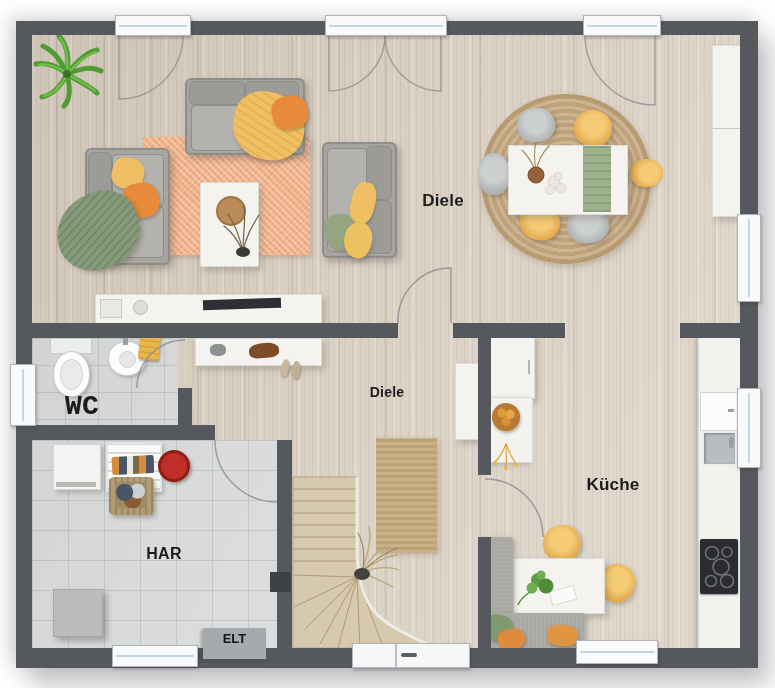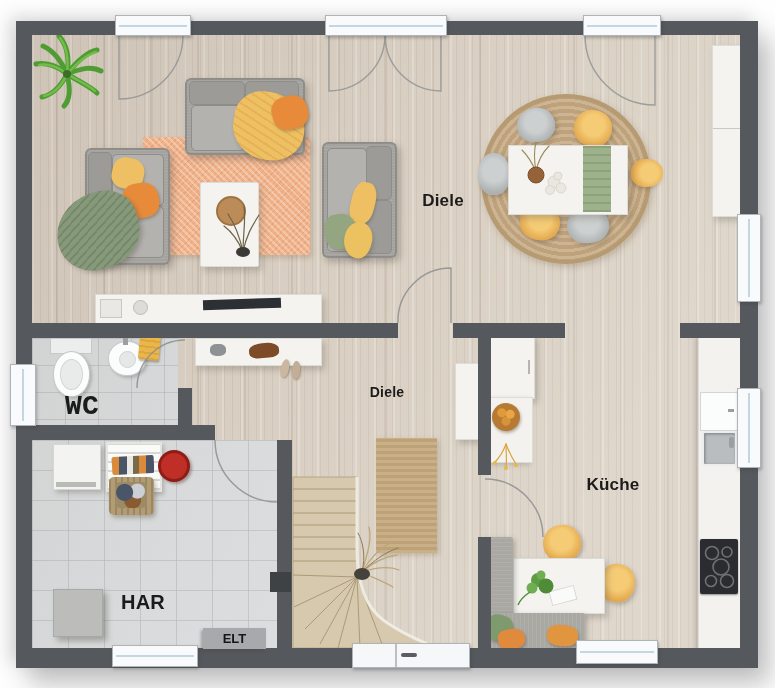--- a/index.html
+++ b/index.html
@@ -334,22 +334,22 @@
   <div class="win v" style="left:10px;top:364px;width:24px;height:60px;"></div>
   <div class="win v" style="left:737px;top:214px;width:22px;height:86px;"></div>
   <div class="win v" style="left:737px;top:388px;width:22px;height:78px;"></div>
   <div class="win" style="left:112px;top:645px;width:84px;height:20px;"></div>
   <div class="win" style="left:576px;top:640px;width:80px;height:22px;"></div>
   <div class="door" style="left:352px;top:643px;width:116px;height:23px;">
     <div class="a" style="left:42px;top:0;width:2px;height:23px;background:#b9bfc2;"></div>
     <div class="a" style="left:48px;top:9px;width:16px;height:4px;background:#5a5e60;border-radius:2px;"></div>
   </div>
 
-  <div class="elt" style="left:203px;top:628px;width:63px;height:21px;">
+  <div class="elt" style="left:203px;top:628px;width:63px;height:31px;">
     <span>ELT</span>
   </div>
   <div class="lbl" style="left:443px;top:201px;font-size:17px;">Diele</div>
   <div class="lbl" style="left:387px;top:392px;font-size:14px;text-align:center;">Diele</div>
   <div class="lbl" style="left:613px;top:485px;font-size:17px;">Küche</div>
   <div class="lbl" style="left:82px;top:406px;font-size:28px;font-family:Liberation Mono, monospace;">WC</div>
-  <div class="lbl" style="left:143px;top:554px;font-size:20px;margin-top:48px;">HAR</div>
+  <div class="lbl" style="left:164px;top:554px;font-size:16px;">HAR</div>
 
 </div>
 
 </body></html>

